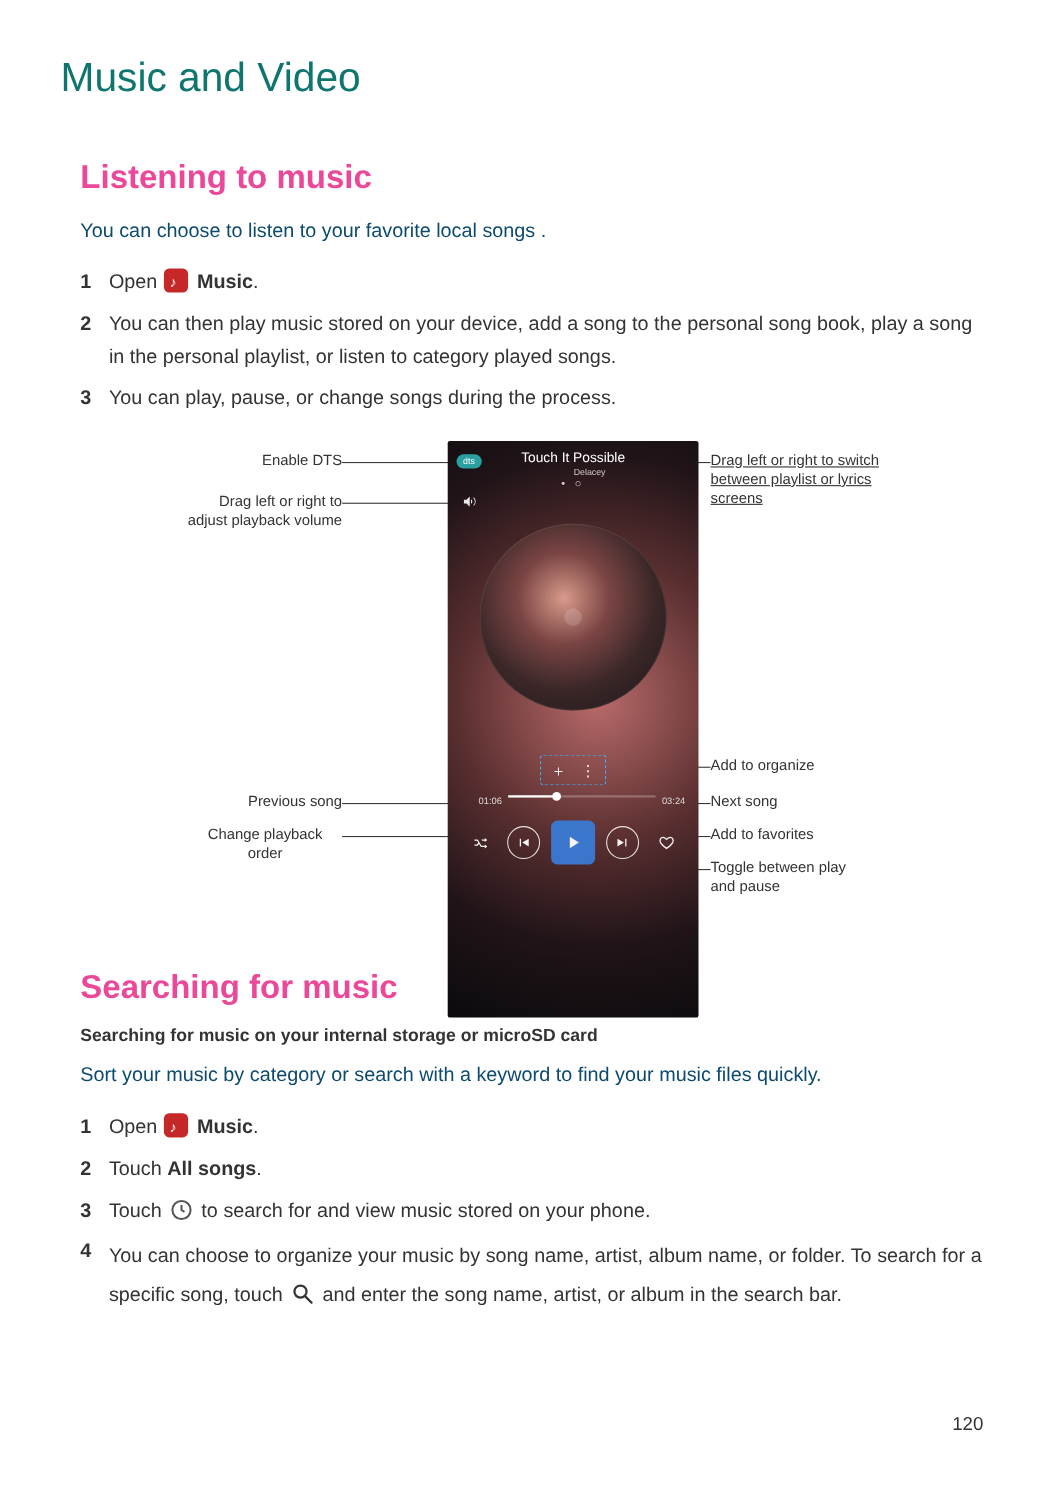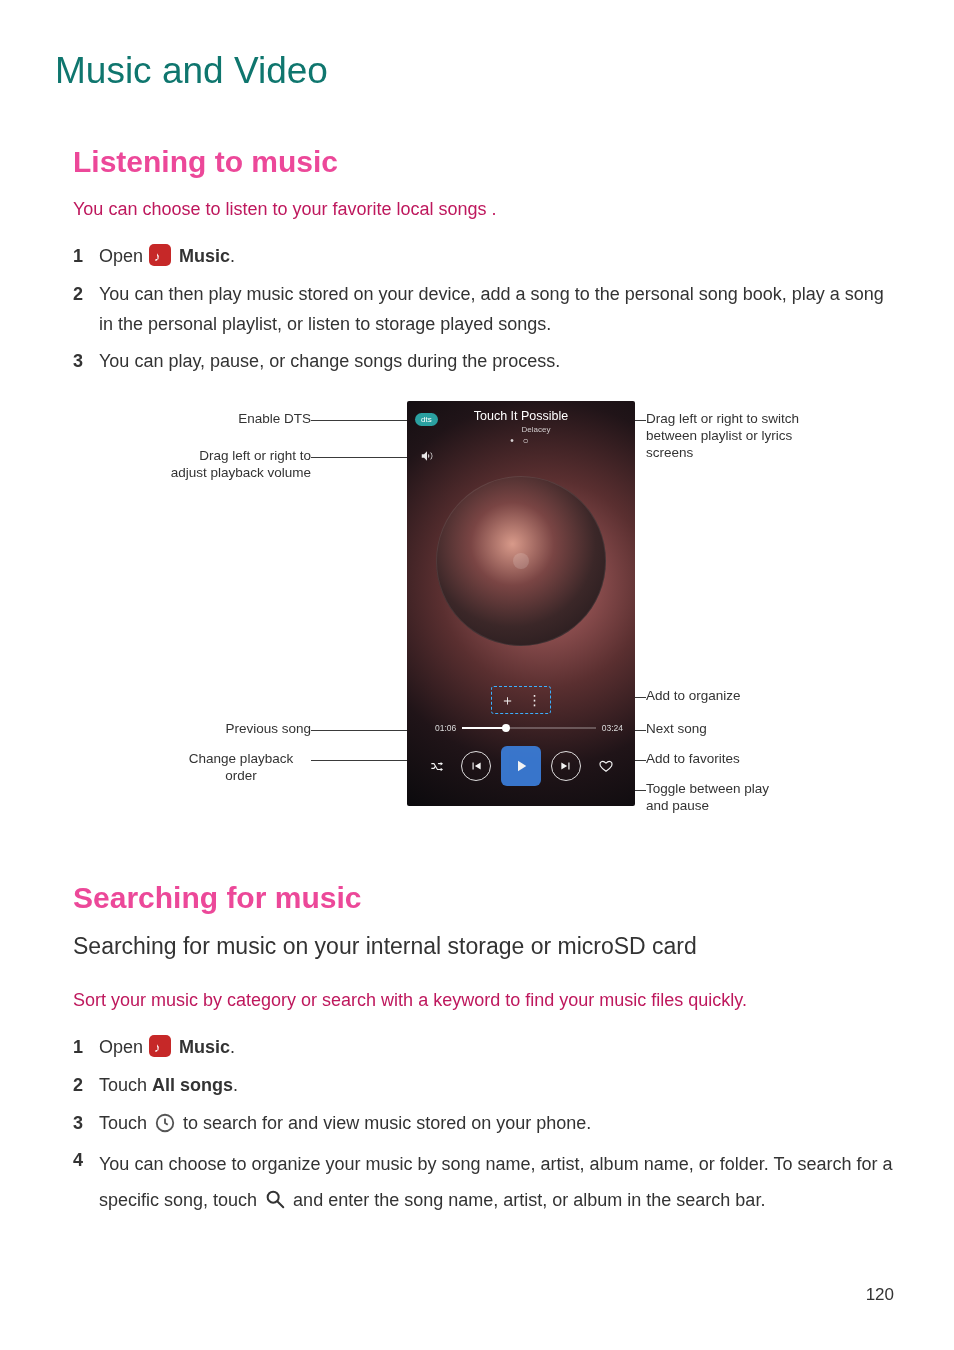--- a/index.html
+++ b/index.html
@@ -27,21 +27,21 @@
     color: #ec4899;
     font-size: 30px;
     font-weight: bold;
     margin: 0 0 18px 0;
   }
   .indent {
     margin-left: 18px;
   }
   p.intro {
     font-size: 18px;
-    color: #be185d;
+    color: #0c4a6e;
     margin: 0 0 20px 0;
     line-height: 1.4;
   }
   ol.steps {
     list-style: none;
     padding: 0;
     margin: 0 0 24px 0;
   }
   ol.steps > li {
     display: flex;
@@ -86,23 +86,23 @@
   .search-icon {
     display: inline-block;
     width: 22px;
     height: 22px;
     vertical-align: -4px;
     margin: 0 2px;
   }
   .search-icon svg { width: 22px; height: 22px; }
   b { font-weight: bold; }
   .subheading {
-    font-size: 23px;
-    font-weight: normal;
-    margin: 0 0 28px 0;
+    font-size: 16px;
+    font-weight: bold;
+    margin: 0 0 14px 0;
   }
   .page-number {
     position: absolute;
     bottom: 45px;
     right: 60px;
     font-size: 17px;
     color: #333;
   }
   
   .figure {
@@ -123,21 +123,21 @@
     position: absolute;
     height: 1px;
     background: #3a3a3a;
     top: 9px;
   }
   .phone {
     position: absolute;
     left: 281px;
     top: 0;
     width: 228px;
-    height: 405px;
+    height: 524px;
     background: radial-gradient(circle at 60% 45%, #b96a6a 0%, #5a2f30 40%, #201418 70%, #0b0a0d 100%);
     border-radius: 2px;
     overflow: hidden;
     color: #fff;
     font-size: 10px;
   }
   .phone .topbar {
     display: flex;
     align-items: center;
     padding: 8px 8px 0 8px;
@@ -200,26 +200,26 @@
     height: 20px;
     color:#fff;
     opacity:0.9;
     text-align:center;
     vertical-align: middle;
     font-size: 14px;
     line-height: 20px;
   }
   .time-row {
     position: absolute;
-    left: 28px; right: 12px;
+    left: 0; right: 12px;
     top: 322px;
     display: flex;
-    align-items: center;
     font-size: 8.5px;
     color: #dcdcdc;
+    padding-left: 28px;
   }
   .time-row .track {
     flex: 1;
     height: 2px;
     background: rgba(255,255,255,0.25);
     margin: 0 6px;
     position: relative;
   }
   .time-row .track .prog {
     position: absolute;
@@ -282,21 +282,21 @@
       <li>
         <span class="num">1</span>
         <span class="body">
           <span>Open </span>
           <span class="app-icon"></span>
           <b>Music</b><span>.</span>
         </span>
       </li>
       <li>
         <span class="num">2</span>
-        <span class="body">You can then play music stored on your device, add a song to the personal song book, play a song in the personal playlist, or listen to storage played songs.</span>
+        <span class="body">You can then play music stored on your device, add a song to the personal song book, play a song in the personal playlist, or listen to category played songs.</span>
       </li>
       <li>
         <span class="num">3</span>
         <span class="body">You can play, pause, or change songs during the process.</span>
       </li>
     </ol>
 
     <div class="figure">
 
       <div class="callout left" style="left:55px; top:10px; width:130px;">
@@ -313,21 +313,21 @@
         <span class="line-h" style="left:110px; width:145px;"></span>
       </div>
       <div class="callout left" style="left:45px; top:350px; width:140px;text-align:center;">
         <span style="white-space:pre;">Change playback
 order</span>
         <span class="line-h" style="left:140px; width:115px;"></span>
       </div>
 
       <div class="callout" style="left:520px; top:10px;">
         <span class="line-h" style="left:-110px; width:110px;"></span>
-        <span style="white-space:pre;">Drag left or right to switch
+        <span style="white-space:pre;text-decoration:underline;">Drag left or right to switch
 between playlist or lyrics
 screens</span>
       </div>
       <div class="callout" style="left:520px; top:287px;">
         <span class="line-h" style="left:-105px; width:105px;"></span>
         <span>Add to organize</span>
       </div>
       <div class="callout" style="left:520px; top:320px;">
         <span class="line-h" style="left:-60px; width:60px;"></span>
         <span>Next song</span>

